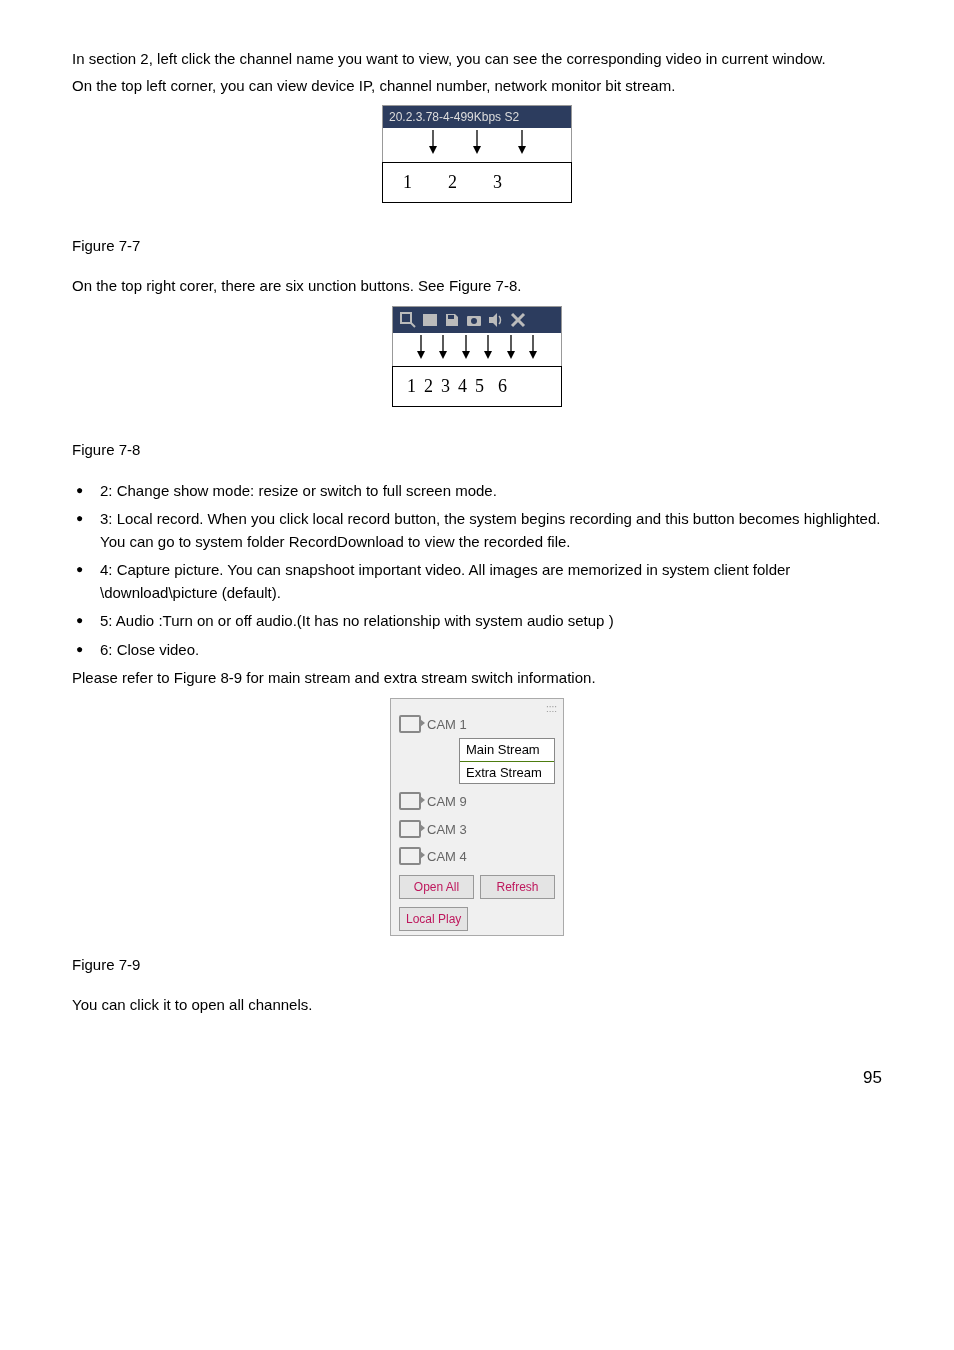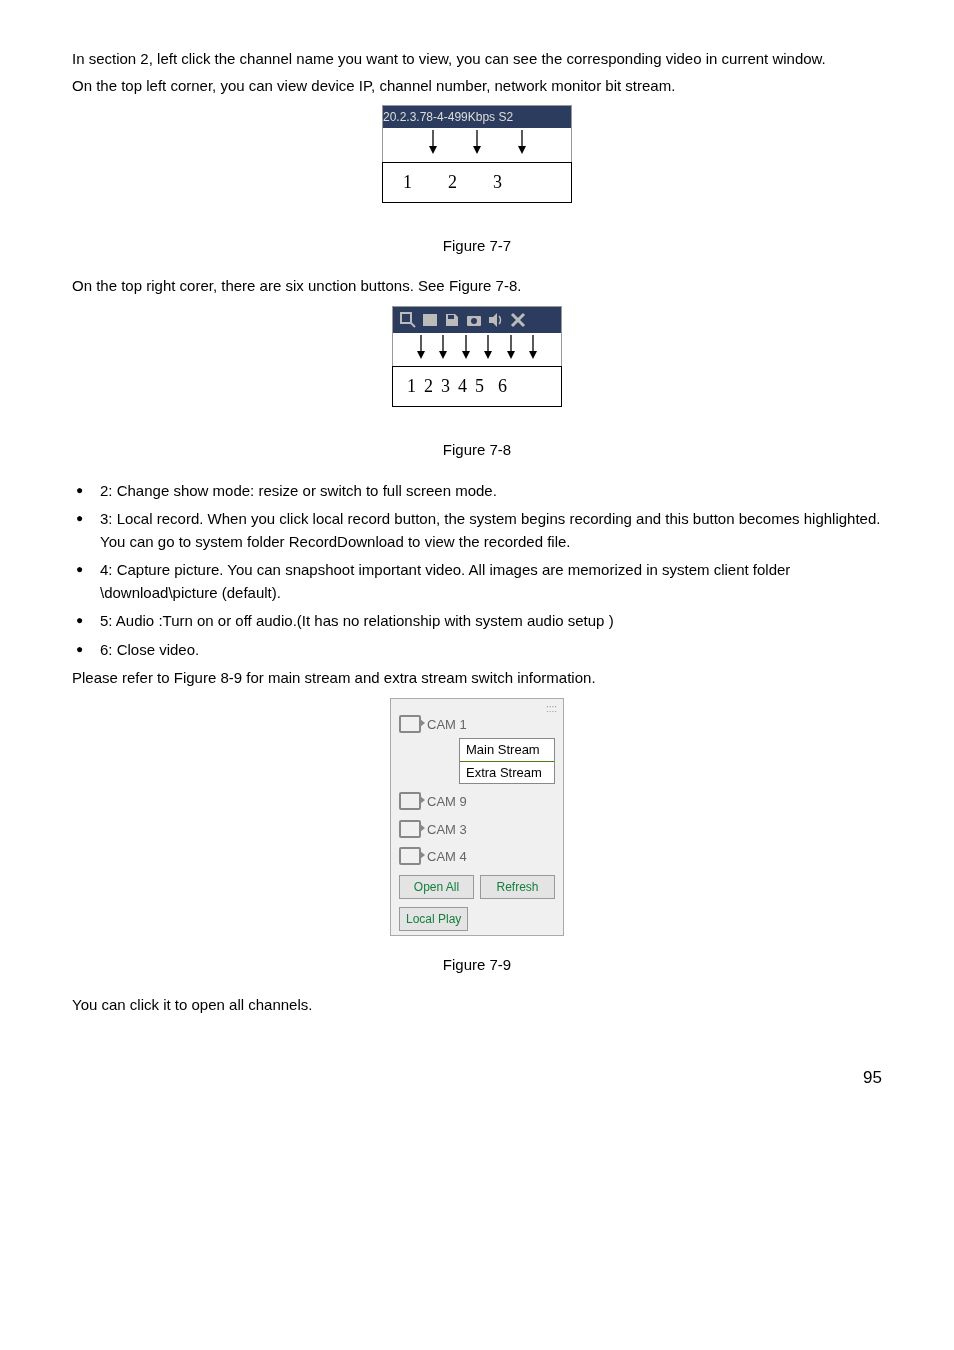--- a/index.html
+++ b/index.html
@@ -15,21 +15,21 @@
   .center { text-align: center; }
   .fig-block {
     display: inline-block;
     background: #fff;
     margin: 4px auto 14px auto;
   }
   .fig-top {
     background: #2C3C5E;
     color: #ddd;
     font-size: 12px;
-    padding: 2px 0;
+    padding: 2px 6px;
     text-align: left;
     border: 1px solid #999;
     border-bottom: none;
   }
   .fig-icons-row, .fig-icons-row2 {
     background: #2C3C5E;
     padding: 4px 6px;
     border: 1px solid #999;
     border-bottom: none;
     display: flex;
@@ -60,21 +60,20 @@
     font-family: 'Times New Roman', serif;
     font-size: 18px;
     margin-top: -1px;
   }
   .num-box.three span:nth-child(1){ margin: 0 18px 0 10px; }
   .num-box.three span:nth-child(2){ margin: 0 18px; }
   .num-box.three span:nth-child(3){ margin: 0 18px; }
   .num-box.six span{ margin: 0 4px; }
   .num-box.six span:last-child{ margin-left: 10px; }
   .figure-label {
-    text-align: center;
     margin: 18px 0 18px 0;
   }
   ul.bullets {
     list-style: none;
     padding: 0;
     margin: 0 0 4px 0;
   }
   ul.bullets > li {
     position: relative;
     padding-left: 28px;
@@ -135,21 +134,21 @@
     border-bottom: 1px solid #4d7c0f;
   }
   .submenu div:last-child { border-bottom: none; }
   .btn-row {
     display: flex; gap: 6px;
     padding: 4px 8px;
   }
   .btn {
     border: 1px solid #999;
     background: #e4e4e4;
-    color: #15803d;
+    color: #be185d;
     padding: 2px 6px;
     font-size: 12px;
     flex: 1;
     text-align: center;
     cursor: pointer;
   }
   .btn.alone { flex: none; width: auto; }
   .btn.dd::after { content: " ▼"; font-size: 9px; }
   .page-num {
     text-align: right;

